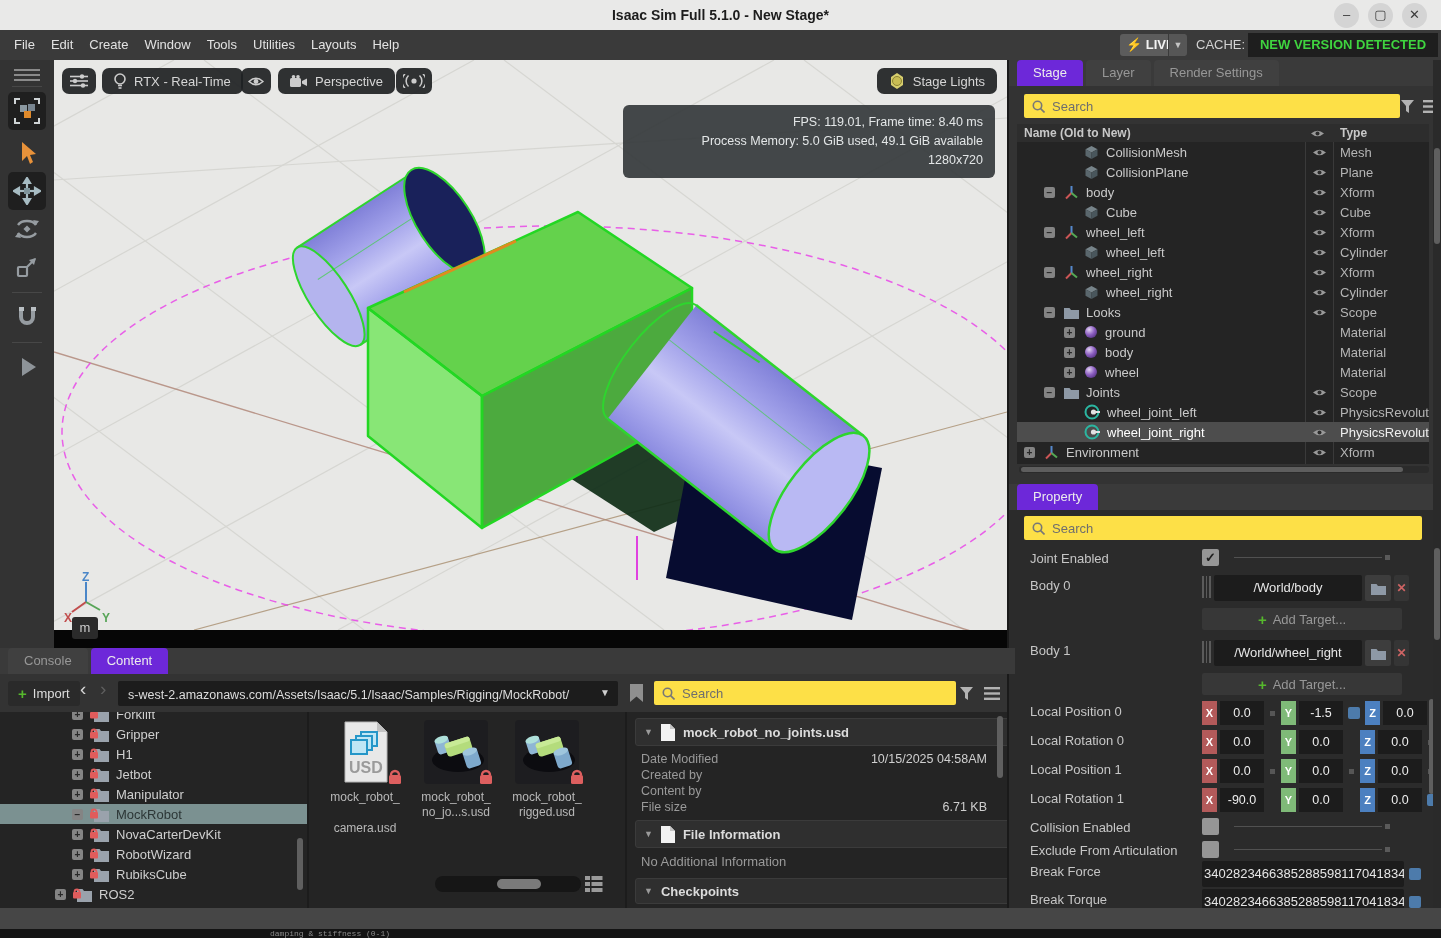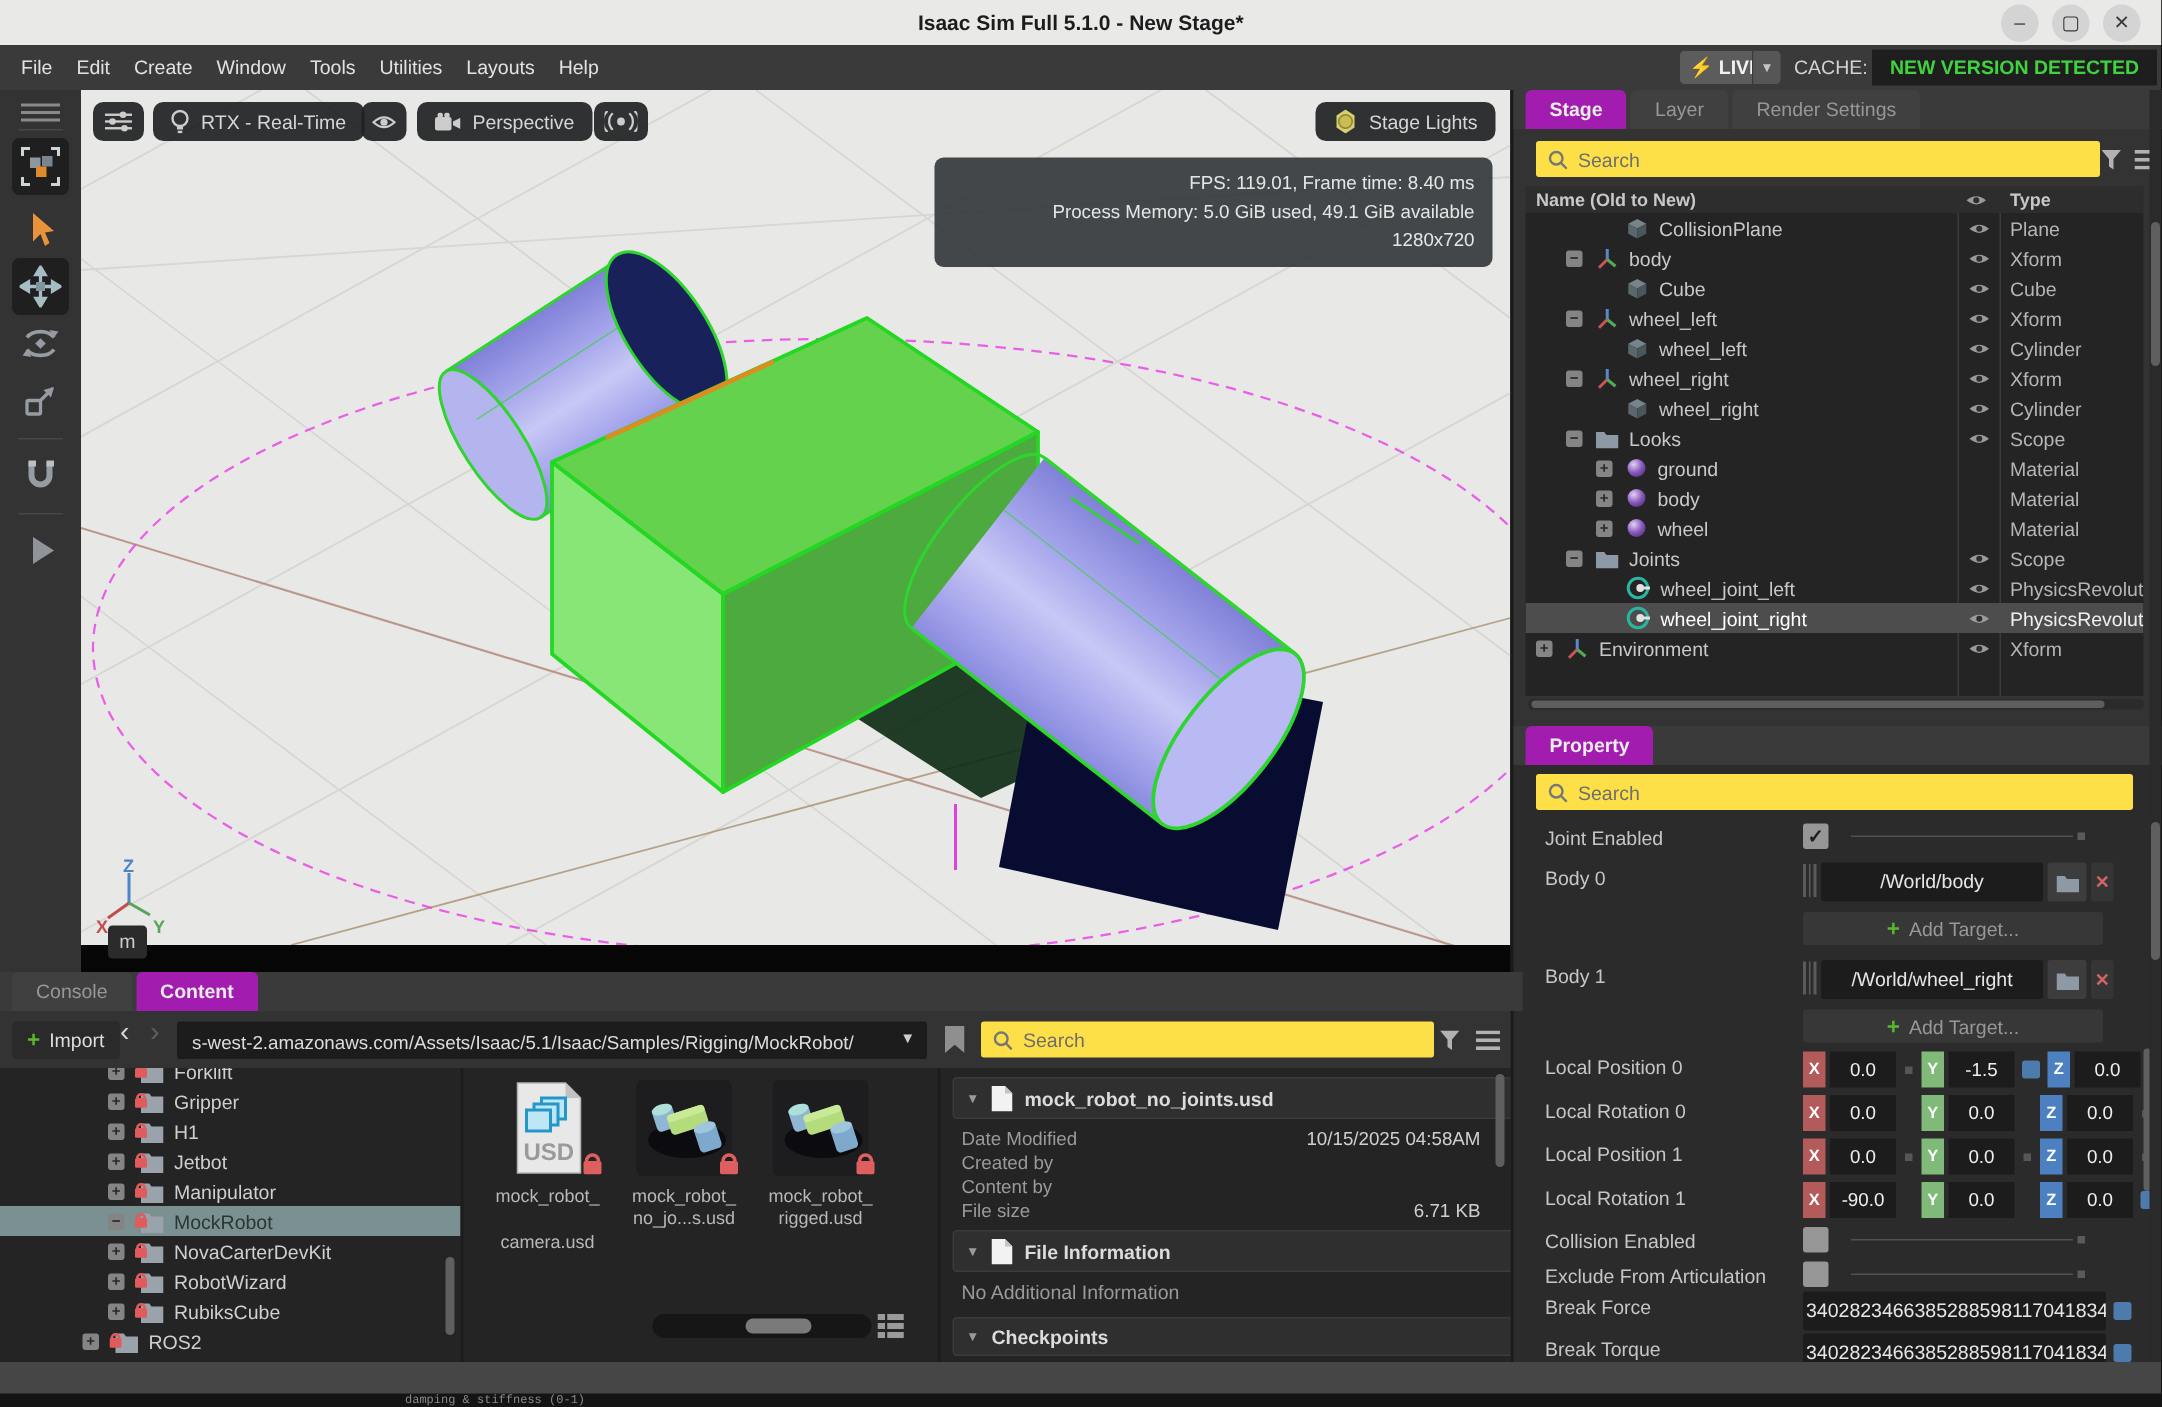--- a/index.html
+++ b/index.html
@@ -35,21 +35,21 @@
            font-size:13px;display:flex;align-items:center;padding:0 12px;gap:8px;}
   .vp-sq{top:8px;height:26px;background:rgba(30,33,35,.92);border-radius:7px;display:flex;align-items:center;justify-content:center;}
   #vp-stats{top:45px;right:12px;width:348px;background:rgba(54,58,60,.93);border-radius:6px;
             padding:8px 12px;text-align:right;color:#e3e6e7;font-size:12.5px;line-height:19px;}
   #unit-box{left:18px;top:557px;width:26px;height:22px;background:#2b2b2b;border-radius:3px;
             color:#cccccc;font-size:13px;text-align:center;line-height:22px;}
   
   #stage-panel{left:1007px;top:60px;width:434px;height:424px;background:#333333;border-left:2px solid #1a1a1a;}
   .tabbar{left:0;top:0;width:100%;height:26px;background:#3a3a3a;display:flex;}
   .tab{height:26px;line-height:26px;padding:0 16px;font-size:13px;border-radius:4px 4px 0 0;margin-right:3px;}
-  .tab.on{background:#a21caf;color:#ececec;font-weight:bold;}
+  .tab.on{background:#6d28d9;color:#ececec;}
   .tab.off{background:#404040;color:#979797;}
   .searchbox{height:24px;background:#fde047;border-radius:2px;display:flex;align-items:center;padding:0 8px;gap:7px;}
   .searchbox .ph{color:#6e6e6e;font-size:13px;}
   #stage-tree{left:8px;top:82px;width:412px;height:322px;background:#242424;overflow:hidden;}
   #stage-header{left:8px;top:64px;width:412px;height:18px;background:#2d2d2d;border-bottom:1px solid #3a3a3a;
                 color:#c8c8c8;font-size:12px;font-weight:bold;line-height:18px;}
   .srow{position:relative;height:20px;display:flex;align-items:center;color:#c9c9c9;font-size:13px;}
   .srow.sel{background:#4d4d4d;color:#ffffff;}
   .exp{width:11px;height:11px;background:#848484;border-radius:2px;color:#272727;font-size:10px;font-weight:bold;
        line-height:11px;text-align:center;flex:none;}
@@ -366,20 +366,36 @@
       <svg width="15" height="11">
           <path d="M1 5.5 Q7.5 0 14 5.5 Q7.5 11 1 5.5 Z" fill="#9a9a9a"></path>
           <circle cx="7.5" cy="5.5" r="2" fill="#2d2d2d"></circle>
         </svg>
     </span>
     <span class="abs" style="left:323px;">Type</span>
   </div>
   <div id="stage-tree" class="abs">
     <div class="colsep" style="left:288px;"></div>
       <div class="colsep" style="left:316px;"></div>
+  <div class="srow" style="padding-left: 47px;">
+        <span class="spacer"></span>
+        <span style="margin: 0px 7px 0px 9px; display: inline-flex;">
+          <svg width="15" height="15">
+            <polygon points="7.5,1 13.5,4.2 7.5,7.4 1.5,4.2" fill="#77848a"></polygon>
+            <polygon points="1.5,4.2 7.5,7.4 7.5,14 1.5,10.8" fill="#5a676d"></polygon>
+            <polygon points="13.5,4.2 7.5,7.4 7.5,14 13.5,10.8" fill="#49565c"></polygon>
+          </svg>
+        </span>
+        <span>CollisionMesh</span>
+        <span class="s-eye"><svg width="15" height="11">
+            <path d="M1 5.5 Q7.5 0 14 5.5 Q7.5 11 1 5.5 Z" fill="#9a9a9a"></path>
+            <circle cx="7.5" cy="5.5" r="2" fill="#2d2d2d"></circle>
+          </svg></span>
+        <span class="s-typ">Mesh</span>
+      </div>
       <div class="srow" style="padding-left: 47px;">
         <span class="spacer"></span>
         <span style="margin: 0px 7px 0px 9px; display: inline-flex;">
           <svg width="15" height="15">
             <polygon points="7.5,1 13.5,4.2 7.5,7.4 1.5,4.2" fill="#77848a"></polygon>
             <polygon points="1.5,4.2 7.5,7.4 7.5,14 1.5,10.8" fill="#5a676d"></polygon>
             <polygon points="13.5,4.2 7.5,7.4 7.5,14 13.5,10.8" fill="#49565c"></polygon>
           </svg>
         </span>
         <span>CollisionPlane</span>

